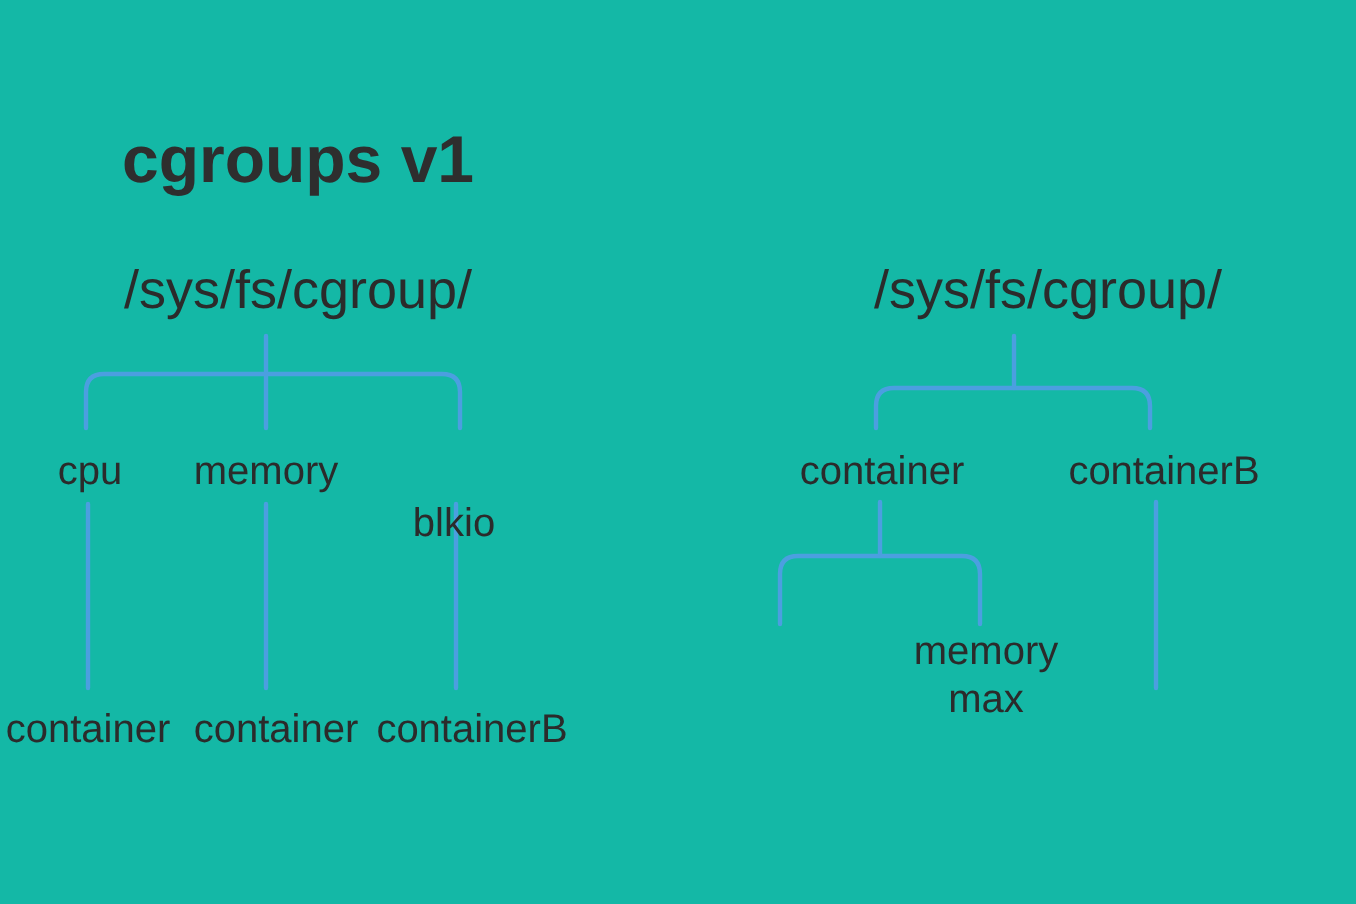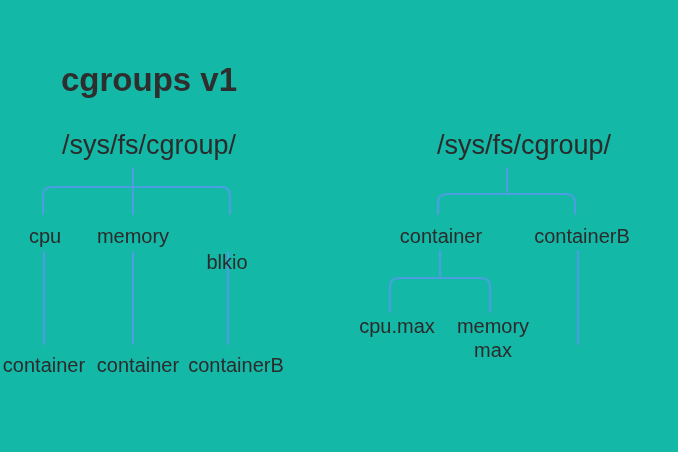--- a/index.html
+++ b/index.html
@@ -79,17 +79,16 @@
 
   <div class="label" style="left:44px; top:353px;">container</div>
   <div class="label" style="left:138px; top:353px;">container</div>
   <div class="label" style="left:236px; top:353px;">containerB</div>
 
   <div class="label root-label" style="left:512px; top:133px;">/sys/fs/cgroup/</div>
 
   <div class="label" style="left:441px; top:224px;">container</div>
   <div class="label" style="left:582px; top:224px;">containerB</div>
 
-  <div class="label" style="left:397px; top:314px;">cpu.max</div>
   <div class="label" style="left:493px; top:314px;">memory
 max</div>
 
 </div>
 
 </body></html>

